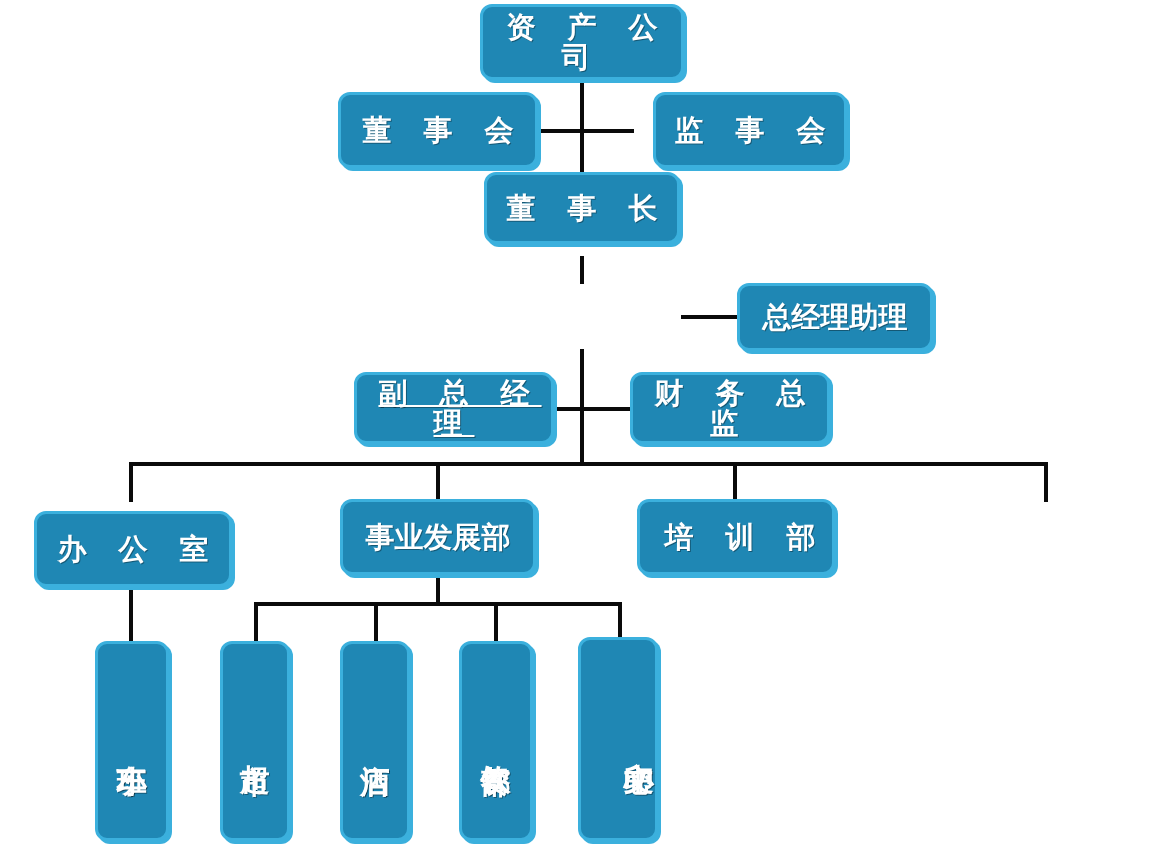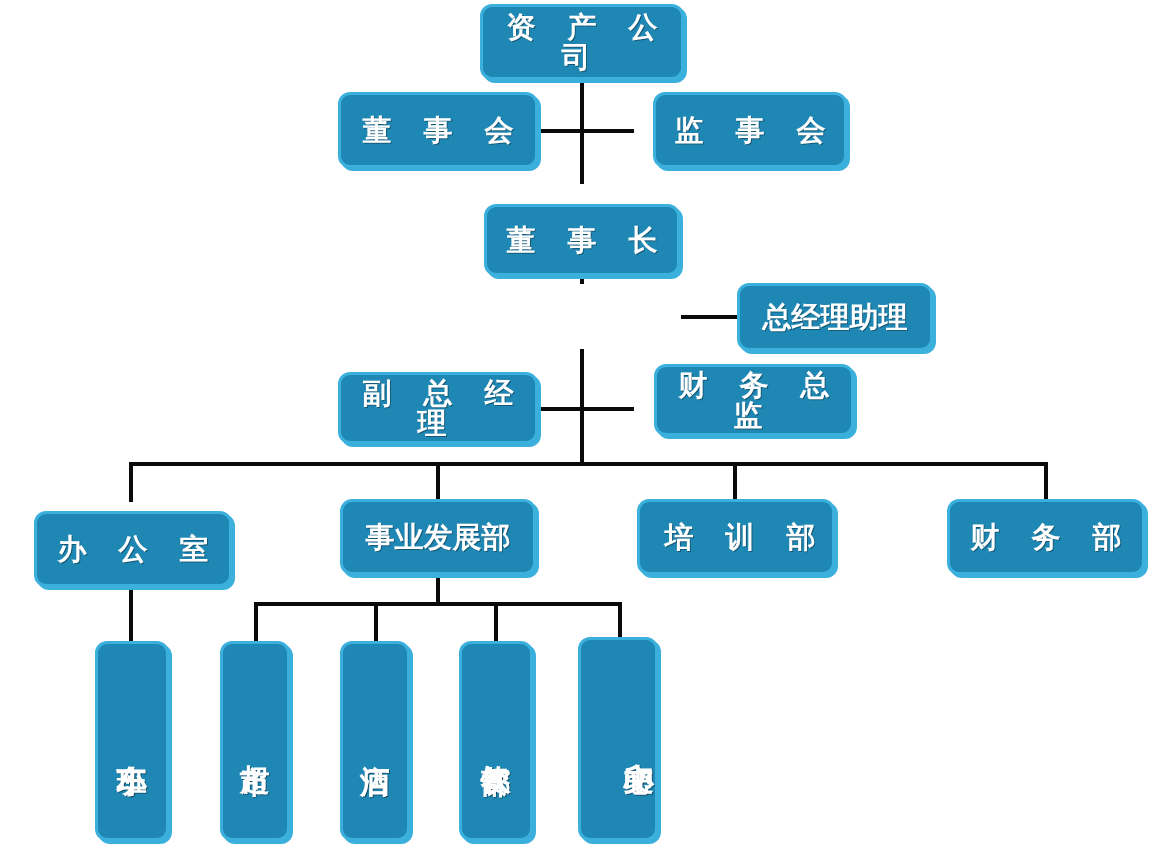--- a/index.html
+++ b/index.html
@@ -111,52 +111,49 @@
   </div>
 
   <div class="node h-node spaced" style="left:338px; top:92px; width:200px; height:76px;justify-content:center;">
     <span class="lbl">董 事 会</span>
   </div>
 
   <div class="node h-node spaced" style="left:630px; top:92px; width:194px; height:76px;margin-left:23px;">
     <span class="lbl">监 事 会</span>
   </div>
 
-  <div class="node h-node spaced" style="left:484px; top:204px; width:196px; height:72px;">
+  <div class="node h-node spaced" style="left:484px; top:172px; width:196px; height:72px;">
     <span class="lbl">董 事 长</span>
   </div>
 
 
   <div class="node h-node tight" style="left:737px; top:283px; width:196px; height:68px;">
     <span class="lbl">总经理助理</span>
   </div>
 
-  <div class="node h-node spaced" style="left:338px; top:372px; width:200px; height:72px;">
+  <div class="node h-node spaced" style="left:354px; top:372px; width:200px; height:72px;text-decoration:underline;">
     <span class="lbl">副 总 经 理</span>
   </div>
 
-  <div class="node h-node spaced" style="left:630px; top:364px; width:200px; height:72px;margin-left:24px;">
+  <div class="node h-node spaced" style="left:630px; top:372px; width:200px; height:72px;">
     <span class="lbl">财 务 总 监</span>
   </div>
 
   <div class="node h-node spaced" style="left:34px; top:499px; width:198px; height:76px;margin-top:12px;">
     <span class="lbl">办 公 室</span>
   </div>
 
   <div class="node h-node tight" style="left:340px; top:499px; width:196px; height:76px;">
     <span class="lbl">事业发展部</span>
   </div>
 
   <div class="node h-node spaced" style="left:637px; top:499px; width:198px; height:76px;padding-left:8px;">
     <span class="lbl">培 训 部</span>
   </div>
 
-  <div class="node h-node spaced" style="left:947px; top:499px; width:198px; height:76px;">
-    <span class="lbl">财 务 部</span>
-  </div>
 
   <div class="node v-node" style="left:95px; top:641px; width:74px; height:200px;">
     <span class="lbl">小车班</span>
   </div>
 
   <div class="node v-node" style="left:220px; top:641px; width:70px; height:200px;">
     <span class="lbl">超市</span>
   </div>
 
   <div class="node v-node" style="left:340px; top:641px; width:70px; height:200px;">

